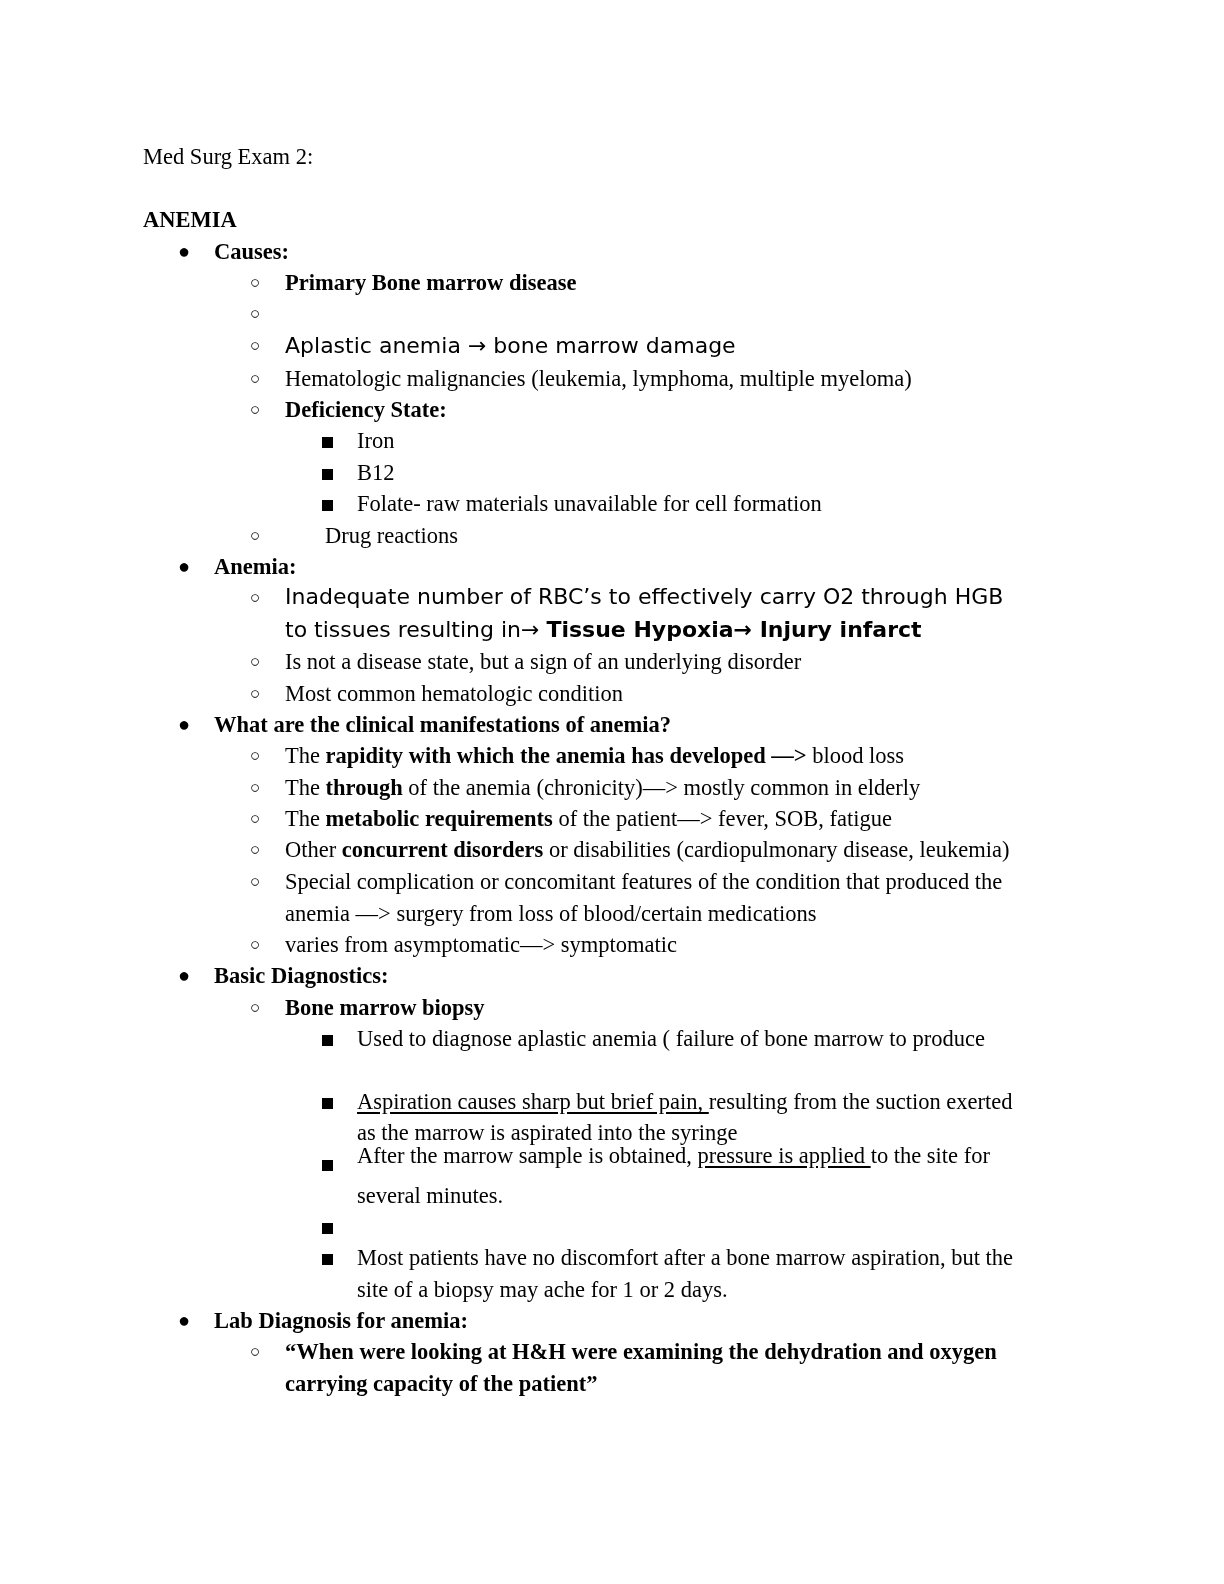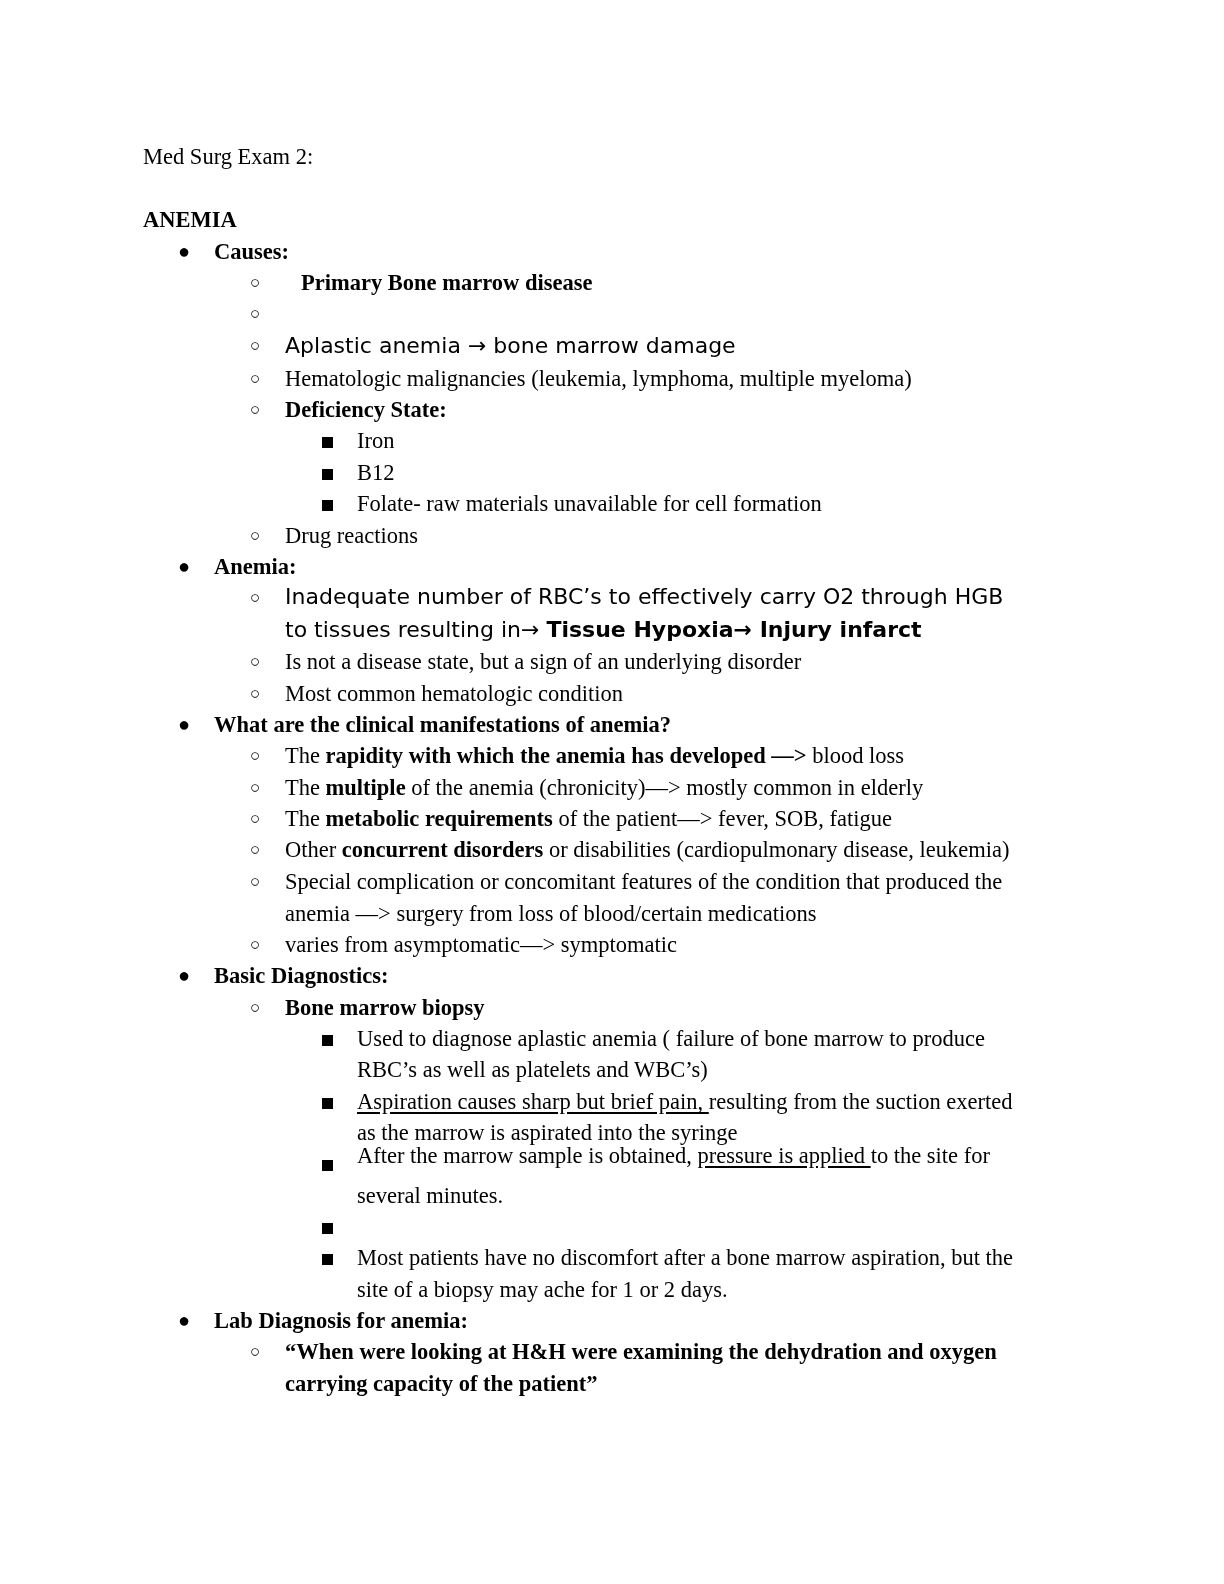--- a/index.html
+++ b/index.html
@@ -23,21 +23,21 @@
 
 <div class="page">
 
   <div class="line" style="left:143px; top:141px;">Med Surg Exam 2:</div>
   <div class="line b" style="left:143px; top:204px;">ANEMIA</div>
 
   <span class="marker disc m1" style="top:236px;">●</span>
   <div class="line b l1" style="top:236px;">Causes:</div>
 
   <span class="marker circle m2" style="top:267px;">○</span>
-  <div class="line b l2" style="top:267px;margin-left:16px;">Primary Bone marrow disease</div>
+  <div class="line b l2" style="top:267px;">Primary Bone marrow disease</div>
 
   <span class="marker circle m2" style="top:298px;">○</span>
 
   <span class="marker circle m2" style="top:330px;">○</span>
   <div class="line sans l2" style="top:330px;">Aplastic anemia → bone marrow damage</div>
 
   <span class="marker circle m2" style="top:363px;">○</span>
   <div class="line l2" style="top:363px;">Hematologic malignancies (leukemia, lymphoma, multiple myeloma)</div>
 
   <span class="marker circle m2" style="top:394px;">○</span>
@@ -46,21 +46,21 @@
   <span class="marker m3" style="top:425px;"><span class="square"></span></span>
   <div class="line l3" style="top:425px;">Iron</div>
 
   <span class="marker m3" style="top:457px;"><span class="square"></span></span>
   <div class="line l3" style="top:457px;">B12</div>
 
   <span class="marker m3" style="top:488px;"><span class="square"></span></span>
   <div class="line l3" style="top:488px;">Folate- raw materials unavailable for cell formation</div>
 
   <span class="marker circle m2" style="top:520px;">○</span>
-  <div class="line l2" style="top:520px;">Drug reactions</div>
+  <div class="line l2" style="top:520px;margin-left:40px;">Drug reactions</div>
 
   <span class="marker disc m1" style="top:551px;">●</span>
   <div class="line b l1" style="top:551px;">Anemia:</div>
 
   <span class="marker circle m2" style="top:582px;">○</span>
   <div class="line sans l2" style="top:581px;text-align:right;">Inadequate number of RBC’s to effectively carry O2 through HGB</div>
   <div class="line sans l2" style="top:614px;"><span>to tissues resulting in→ </span><span class="b">Tissue Hypoxia→ Injury infarct</span></div>
 
   <span class="marker circle m2" style="top:646px;">○</span>
   <div class="line l2" style="top:646px;">Is not a disease state, but a sign of an underlying disorder</div>
@@ -68,21 +68,21 @@
   <span class="marker circle m2" style="top:678px;">○</span>
   <div class="line l2" style="top:678px;">Most common hematologic condition</div>
 
   <span class="marker disc m1" style="top:709px;">●</span>
   <div class="line b l1" style="top:709px;">What are the clinical manifestations of anemia?</div>
 
   <span class="marker circle m2" style="top:740px;">○</span>
   <div class="line l2" style="top:740px;"><span>The </span><span class="b">rapidity with which the anemia has developed —&gt;</span><span> blood loss</span></div>
 
   <span class="marker circle m2" style="top:772px;">○</span>
-  <div class="line l2" style="top:772px;"><span>The </span><span class="b">multiple</span><span> of the anemia (chronicity)—&gt; mostly common in elderly</span></div>
+  <div class="line l2" style="top:772px;"><span>The </span><span class="b">through</span><span> of the anemia (chronicity)—&gt; mostly common in elderly</span></div>
 
   <span class="marker circle m2" style="top:803px;">○</span>
   <div class="line l2" style="top:803px;"><span>The </span><span class="b">metabolic requirements</span><span> of the patient—&gt; fever, SOB, fatigue</span></div>
 
   <span class="marker circle m2" style="top:834px;">○</span>
   <div class="line l2" style="top:834px;"><span>Other </span><span class="b">concurrent disorders</span><span> or disabilities (cardiopulmonary disease, leukemia)</span></div>
 
   <span class="marker circle m2" style="top:866px;">○</span>
   <div class="line l2" style="top:866px;">Special complication or concomitant features of the condition that produced the</div>
   <div class="line l2" style="top:898px;">anemia —&gt; surgery from loss of blood/certain medications</div>
@@ -91,21 +91,20 @@
   <div class="line l2" style="top:929px;">varies from asymptomatic—&gt; symptomatic</div>
 
   <span class="marker disc m1" style="top:960px;">●</span>
   <div class="line b l1" style="top:960px;">Basic Diagnostics:</div>
 
   <span class="marker circle m2" style="top:992px;">○</span>
   <div class="line b l2" style="top:992px;">Bone marrow biopsy</div>
 
   <span class="marker m3" style="top:1023px;"><span class="square"></span></span>
   <div class="line l3" style="top:1023px;">Used to diagnose aplastic anemia ( failure of bone marrow to produce</div>
-  <div class="line l3" style="top:1054px;">RBC’s as well as platelets and WBC’s)</div>
 
   <span class="marker m3" style="top:1086px;"><span class="square"></span></span>
   <div class="line l3" style="top:1086px;"><span class="u">Aspiration causes sharp but brief pain, </span><span>resulting from the suction exerted</span></div>
   <div class="line l3" style="top:1117px;">as the marrow is aspirated into the syringe</div>
 
   <span class="marker m3" style="top:1148px;"><span class="square"></span></span>
   <div class="line l3" style="top:1140px;"><span>After the marrow sample is obtained, </span><span class="u">pressure is applied </span><span>to the site for</span></div>
   <div class="line l3" style="top:1180px;">several minutes.</div>
 
   <span class="marker m3" style="top:1211px;"><span class="square"></span></span>

